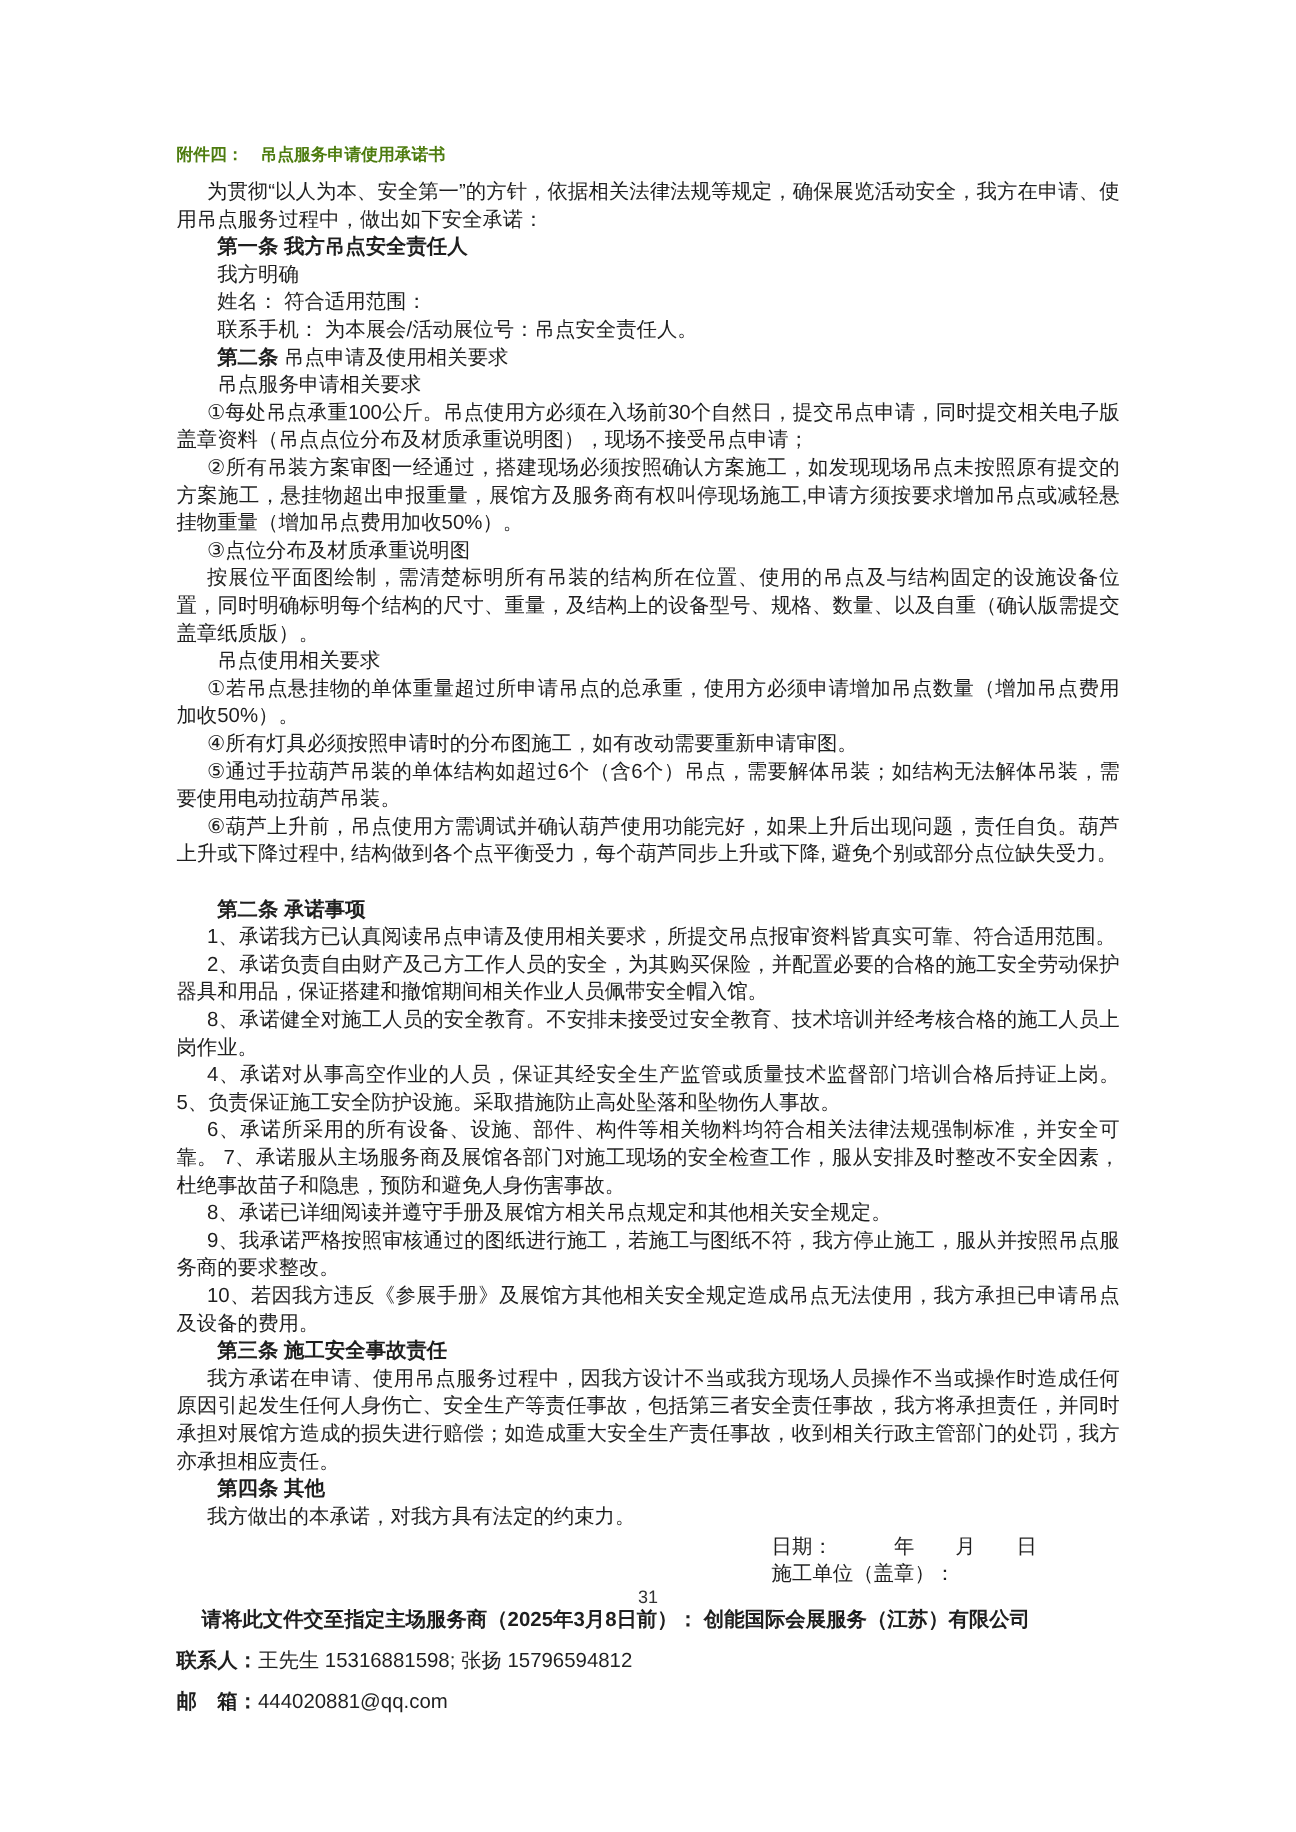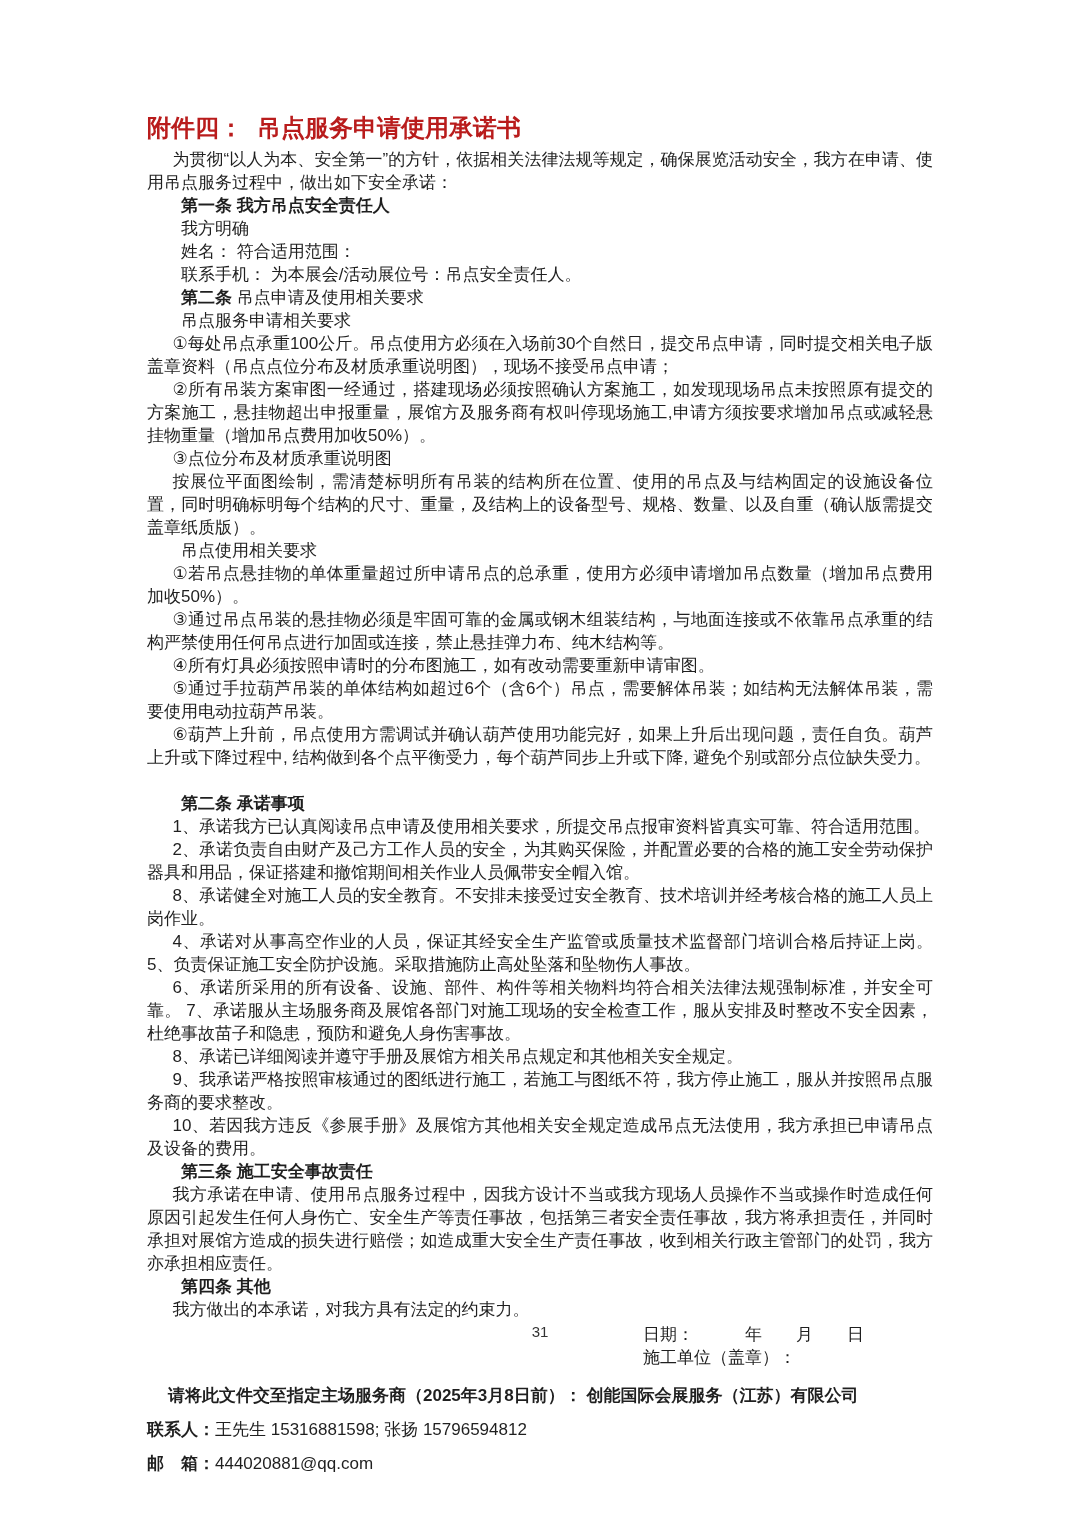--- a/index.html
+++ b/index.html
@@ -4,21 +4,21 @@
 <style>
   html, body { margin: 0; padding: 0; background: #ffffff; }
   body {
     width: 1080px; min-height: 1527px;
     font-family: "Liberation Sans", "DejaVu Sans", sans-serif;
     color: #1f1f1f;
     position: relative;
   }
   .sheet { width: 786px; margin: 0 auto; padding-top: 116px; }
   .doc-title {
-    color: #b91c1c; font-weight: bold; font-size: 24px; line-height: 24px;
+    color: #4d7c0f; font-weight: bold; font-size: 14px; line-height: 24px;
     margin-bottom: 8px;
   }
   .doc-title .t-label { margin-right: 14px; }
   .doc-body { font-size: 17px; line-height: 23px; text-align: justify; }
   .doc-body p { margin: 0; }
   p.p   { text-indent: 1.5em; }
   p.p1  { text-indent: 2em; }
   p.h   { text-indent: 2em; font-weight: bold; }
   p.h .rest { font-weight: normal; margin-top: 16px; }
   .gap { height: 23px; }
@@ -49,21 +49,20 @@
     <p class="p1">姓名： 符合适用范围：</p>
     <p class="p1">联系手机： 为本展会/活动展位号：吊点安全责任人。</p>
     <p class="h"><b>第二条</b><span class="rest"> 吊点申请及使用相关要求</span></p>
     <p class="p1">吊点服务申请相关要求</p>
     <p class="p">①每处吊点承重100公斤。吊点使用方必须在入场前30个自然日，提交吊点申请，同时提交相关电子版盖章资料（吊点点位分布及材质承重说明图），现场不接受吊点申请；</p>
     <p class="p">②所有吊装方案审图一经通过，搭建现场必须按照确认方案施工，如发现现场吊点未按照原有提交的方案施工，悬挂物超出申报重量，展馆方及服务商有权叫停现场施工,申请方须按要求增加吊点或减轻悬挂物重量（增加吊点费用加收50%）。</p>
     <p class="p">③点位分布及材质承重说明图</p>
     <p class="p">按展位平面图绘制，需清楚标明所有吊装的结构所在位置、使用的吊点及与结构固定的设施设备位置，同时明确标明每个结构的尺寸、重量，及结构上的设备型号、规格、数量、以及自重（确认版需提交盖章纸质版）。</p>
     <p class="p1">吊点使用相关要求</p>
     <p class="p">①若吊点悬挂物的单体重量超过所申请吊点的总承重，使用方必须申请增加吊点数量（增加吊点费用加收50%）。</p>
-    <p class="p">③通过吊点吊装的悬挂物必须是牢固可靠的金属或钢木组装结构，与地面连接或不依靠吊点承重的结构严禁使用任何吊点进行加固或连接，禁止悬挂弹力布、纯木结构等。</p>
     <p class="p">④所有灯具必须按照申请时的分布图施工，如有改动需要重新申请审图。</p>
     <p class="p">⑤通过手拉葫芦吊装的单体结构如超过6个（含6个）吊点，需要解体吊装；如结构无法解体吊装，需要使用电动拉葫芦吊装。</p>
     <p class="p">⑥葫芦上升前，吊点使用方需调试并确认葫芦使用功能完好，如果上升后出现问题，责任自负。葫芦上升或下降过程中, 结构做到各个点平衡受力，每个葫芦同步上升或下降, 避免个别或部分点位缺失受力。</p>
     <div class="gap"></div>
     <p class="h"><b>第二条 承诺事项</b><span class="rest"></span></p>
     <p class="p">1、承诺我方已认真阅读吊点申请及使用相关要求，所提交吊点报审资料皆真实可靠、符合适用范围。</p>
     <p class="p">2、承诺负责自由财产及己方工作人员的安全，为其购买保险，并配置必要的合格的施工安全劳动保护器具和用品，保证搭建和撤馆期间相关作业人员佩带安全帽入馆。</p>
     <p class="p">8、承诺健全对施工人员的安全教育。不安排未接受过安全教育、技术培训并经考核合格的施工人员上岗作业。</p>
     <p class="p">4、承诺对从事高空作业的人员，保证其经安全生产监管或质量技术监督部门培训合格后持证上岗。 5、负责保证施工安全防护设施。采取措施防止高处坠落和坠物伤人事故。</p>
     <p class="p">6、承诺所采用的所有设备、设施、部件、构件等相关物料均符合相关法律法规强制标准，并安全可靠。 7、承诺服从主场服务商及展馆各部门对施工现场的安全检查工作，服从安排及时整改不安全因素，杜绝事故苗子和隐患，预防和避免人身伤害事故。</p>

